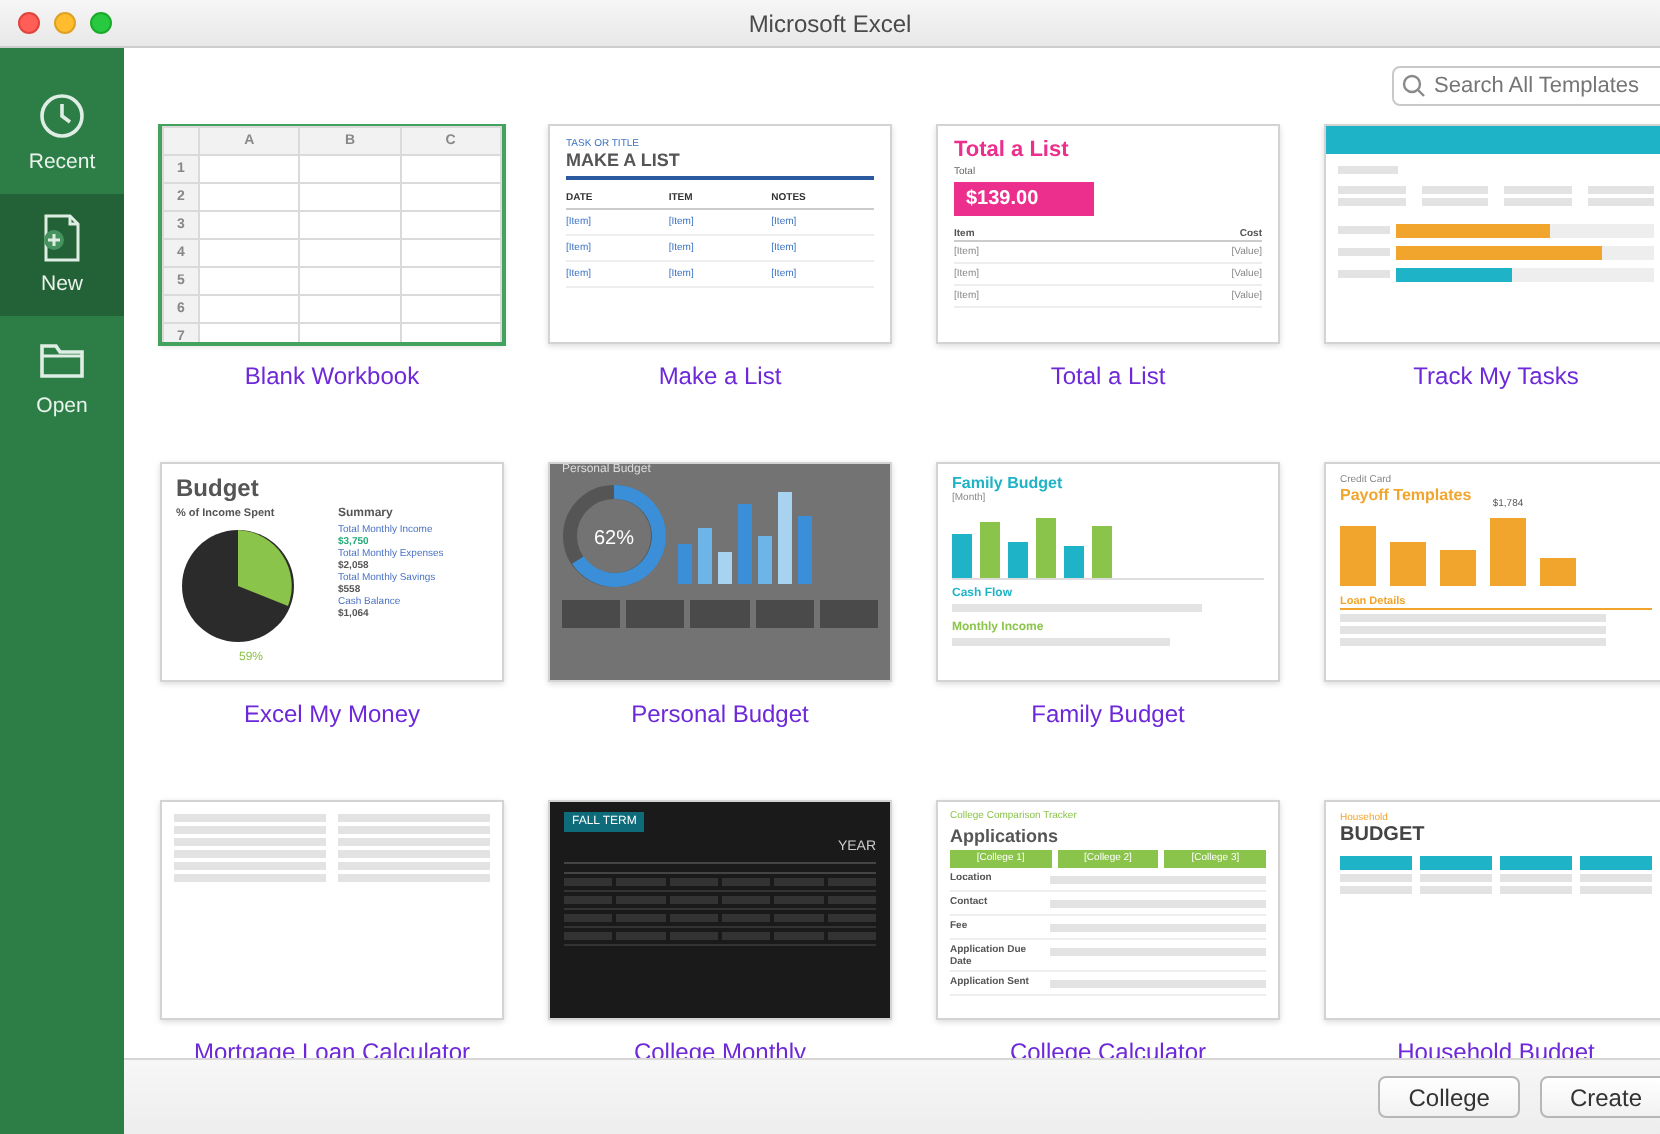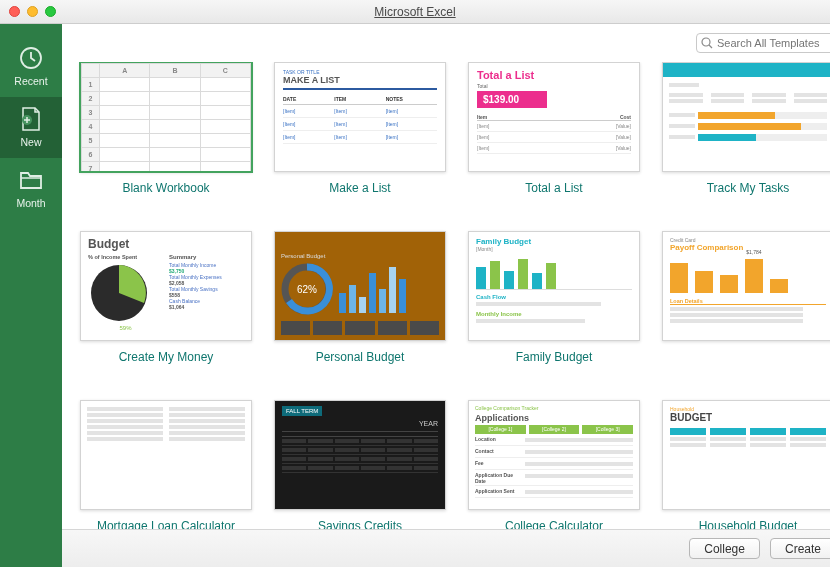--- a/index.html
+++ b/index.html
@@ -1,38 +1,38 @@
 <!DOCTYPE html>
 <html><head>
 <meta charset="utf-8">
 <style>
 * { margin:0; padding:0; box-sizing:border-box; }
 body { font-family:-apple-system,"Helvetica Neue",sans-serif; font-size:12px; background:#ececec; width:830px; height:567px; overflow:hidden; }
 .titlebar { height:24px; background:linear-gradient(#f6f6f6,#e8e8e8); border-bottom:1px solid #cdcdcd; display:flex; align-items:center; position:relative; }
 .traffic { display:flex; gap:7px; margin-left:9px; }
 .dot { width:11px; height:11px; border-radius:50%; }
 .dot.r{background:#ff5f57;border:.5px solid #e0443e}.dot.y{background:#febc2e;border:.5px solid #dea123}.dot.g{background:#28c840;border:.5px solid #1aab29}
-.title { position:absolute; left:0; right:0; text-align:center; font-size:12px; color:#4a4a4a;text-decoration:underline; }
+.title { position:absolute; left:0; right:0; text-align:center; font-size:12px; color:#4a4a4a; }
 .outer { display:flex; height:543px; }
 .sidebar { width:62px; background:#2d7d46; display:flex; flex-direction:column; align-items:center; padding-top:12px; }
 .sb-item { width:62px; display:flex; flex-direction:column; align-items:center; color:#e9f3ec; padding:8px 0 10px; cursor:pointer; }
 .sb-item.active { background:rgba(0,0,0,.22); }
 .sb-ico { width:28px; height:28px; display:flex; align-items:center; justify-content:center; }
 .sb-lab { font-size:10.5px; margin-top:3px; }
 .main { flex:1; background:#fff; display:flex; flex-direction:column; position:relative; }
 .searchbar { height:38px; display:flex; justify-content:flex-end; align-items:center; padding:0 14px; }
 .search { width:140px; height:20px; border:1px solid #c9c9c9; border-radius:4px; background:#fff; font-size:11px; padding:0 6px 0 20px; }
 .swrap { position:relative; }
 .swrap svg { position:absolute; left:5px; top:4px; }
 .gallery { flex:1; overflow-y:auto; padding:0 16px 44px 18px; }
 .grid { display:grid; grid-template-columns:repeat(4,172px); column-gap:22px; row-gap:36px; }
 .card { display:flex; flex-direction:column; align-items:center; cursor:pointer; }
 .thumb { width:172px; height:110px; background:#fff; border:1px solid #d3d3d3; box-shadow:0 1px 3px rgba(0,0,0,.15); position:relative; overflow:hidden; font-size:5px; color:#555; }
 .card.sel .thumb { outline:2px solid #43a35e; outline-offset:-1px; }
-.tlabel { margin-top:9px; font-size:12px; color:#0f766e; text-align:center; }
+.tlabel { margin-top:9px; font-size:12px; color:#6d28d9; text-align:center; }
 .footer { position:absolute; bottom:0; right:0; height:38px; display:flex; align-items:center; gap:10px; padding:0 14px; background:linear-gradient(#f7f7f7,#ededed); width:100%; justify-content:flex-end; border-top:1px solid #d6d6d6; }
 .btn { height:21px; min-width:66px; padding:0 14px; border:1px solid #b7b7b7; border-radius:4px; background:linear-gradient(#fff,#f1f1f1); font-size:12px; color:#333; cursor:pointer; }
 
 .tbl { border-collapse:collapse; width:100%; }
 .tbl td,.tbl th { border:1px solid #dadada; height:14px; font-size:7px; color:#888; text-align:center; }
 .tbl th { background:#f2f2f2; }
 .ph { height:4px; background:#e3e3e3; margin:2px 0; }
 </style>
 </head>
 <body>
@@ -68,21 +68,21 @@
       </span>
       <span class="sb-lab">New</span>
     </div>
     <div class="sb-item">
       <span class="sb-ico">
         <svg width="24" height="20">
             <path d="M2 3h7l2 3h11v12H2z" fill="none" stroke="#dfeee4" stroke-width="1.8"></path>
             <path d="M2 8h20" stroke="#dfeee4" stroke-width="1.5"></path>
           </svg>
       </span>
-      <span class="sb-lab">Month</span>
+      <span class="sb-lab">Open</span>
     </div>
   </div>
 
   <div class="main">
     <div class="searchbar">
       <div class="swrap">
         <svg width="12" height="12">
             <circle cx="5" cy="5" r="4" fill="none" stroke="#8a8a8a" stroke-width="1.2"></circle>
             <path d="M8 8l3 3" stroke="#8a8a8a" stroke-width="1.2"></path>
           </svg>
@@ -269,25 +269,25 @@
                     <div style="font-size:5px;color:#4a72c4;">Total Monthly Expenses</div>
                     <div style="font-size:5px;color:#555;font-weight:700">$2,058</div>
                     <div style="font-size:5px;color:#4a72c4;">Total Monthly Savings</div>
                     <div style="font-size:5px;color:#555;font-weight:700">$558</div>
                     <div style="font-size:5px;color:#4a72c4;">Cash Balance</div>
                     <div style="font-size:5px;color:#555;font-weight:700">$1,064</div>
                   </div>
                 </div>
               </div>
             </div>
-            <div class="tlabel">Create My Money</div>
-          </div>
-          <div class="card">
-            <div class="thumb">
-              <div style="background:#a16207;height:100%;color:#ddd;padding:21px 6px">
+            <div class="tlabel">Excel My Money</div>
+          </div>
+          <div class="card">
+            <div class="thumb">
+              <div style="background:#737373;height:100%;color:#ddd;padding:0 6px">
                 <div style="font-size:6px">Personal Budget</div>
                 <div style="display:flex;gap:6px;margin-top:4px;align-items:center">
                   <svg width="52" height="52">
                     <circle cx="26" cy="26" r="22" fill="none" stroke="#555" stroke-width="7"></circle>
                     <path d="M26 4 A22 22 0 1 1 8 38" fill="none" stroke="#3a8fd8" stroke-width="7"></path>
                     <text x="26" y="30" text-anchor="middle" fill="#fff" font-size="10">62%</text>
                   </svg>
                   <div style="flex:1;display:flex;align-items:flex-end;gap:3px;height:48px">
                     <div style="width:7px;height:20px;background:#3a8fd8"></div>
                     <div style="width:7px;height:28px;background:#6db5e8"></div>
@@ -327,21 +327,21 @@
                 <div style="font-size:6px;color:#8bc44a;font-weight:700;margin-top:5px">Monthly Income</div>
                 <div class="ph" style="width:70%"></div>
               </div>
             </div>
             <div class="tlabel">Family Budget</div>
           </div>
           <div class="card">
             <div class="thumb">
               <div style="padding:5px 7px">
                 <div style="font-size:5px;color:#888">Credit Card</div>
-                <div style="font-size:8px;color:#f2a52c;font-weight:700">Payoff Comparison</div>
+                <div style="font-size:8px;color:#f2a52c;font-weight:700">Payoff Templates</div>
                 <div style="display:flex;align-items:flex-end;gap:7px;height:36px;margin:5px 0">
                   <div style="width:18px;height:30px;background:#f2a52c;position:relative"></div>
                   <div style="width:18px;height:22px;background:#f2a52c;position:relative"></div>
                   <div style="width:18px;height:18px;background:#f2a52c;position:relative"></div>
                   <div style="width:18px;height:34px;background:#f2a52c;position:relative">
                     <div style="position:absolute;top:-10px;font-size:5px;color:#555;width:100%;text-align:center">$1,784</div>
                   </div>
                   <div style="width:18px;height:14px;background:#f2a52c;position:relative"></div>
                 </div>
                 <div style="font-size:5.5px;color:#f2a52c;font-weight:700;border-bottom:1px solid #f2a52c;margin-top:4px">Loan Details</div>
@@ -408,21 +408,21 @@
                   <div style="flex:1;height:4px;background:#333"></div>
                 </div><div style="display:flex;gap:2px;padding:2px 0;border-bottom:1px solid #333">
                   <div style="flex:1;height:4px;background:#333"></div>
                   <div style="flex:1;height:4px;background:#333"></div>
                   <div style="flex:1;height:4px;background:#333"></div>
                   <div style="flex:1;height:4px;background:#333"></div>
                   <div style="flex:1;height:4px;background:#333"></div>
                   <div style="flex:1;height:4px;background:#333"></div>
                 </div></div>
             </div>
-            <div class="tlabel">Savings Credits</div>
+            <div class="tlabel">College Monthly</div>
           </div>
           <div class="card">
             <div class="thumb">
               <div style="padding:4px 6px">
                 <div style="font-size:5px;color:#8bc44a">College Comparison Tracker</div>
                 <div style="font-size:9px;font-weight:700;margin:2px 0">Applications</div>
                 <div style="display:flex;gap:3px">
                   <div style="flex:1;height:9px;background:#8bc44a;color:#fff;font-size:5px;text-align:center;line-height:9px">[College 1]</div>
                   <div style="flex:1;height:9px;background:#8bc44a;color:#fff;font-size:5px;text-align:center;line-height:9px">[College 2]</div>
                   <div style="flex:1;height:9px;background:#8bc44a;color:#fff;font-size:5px;text-align:center;line-height:9px">[College 3]</div>

